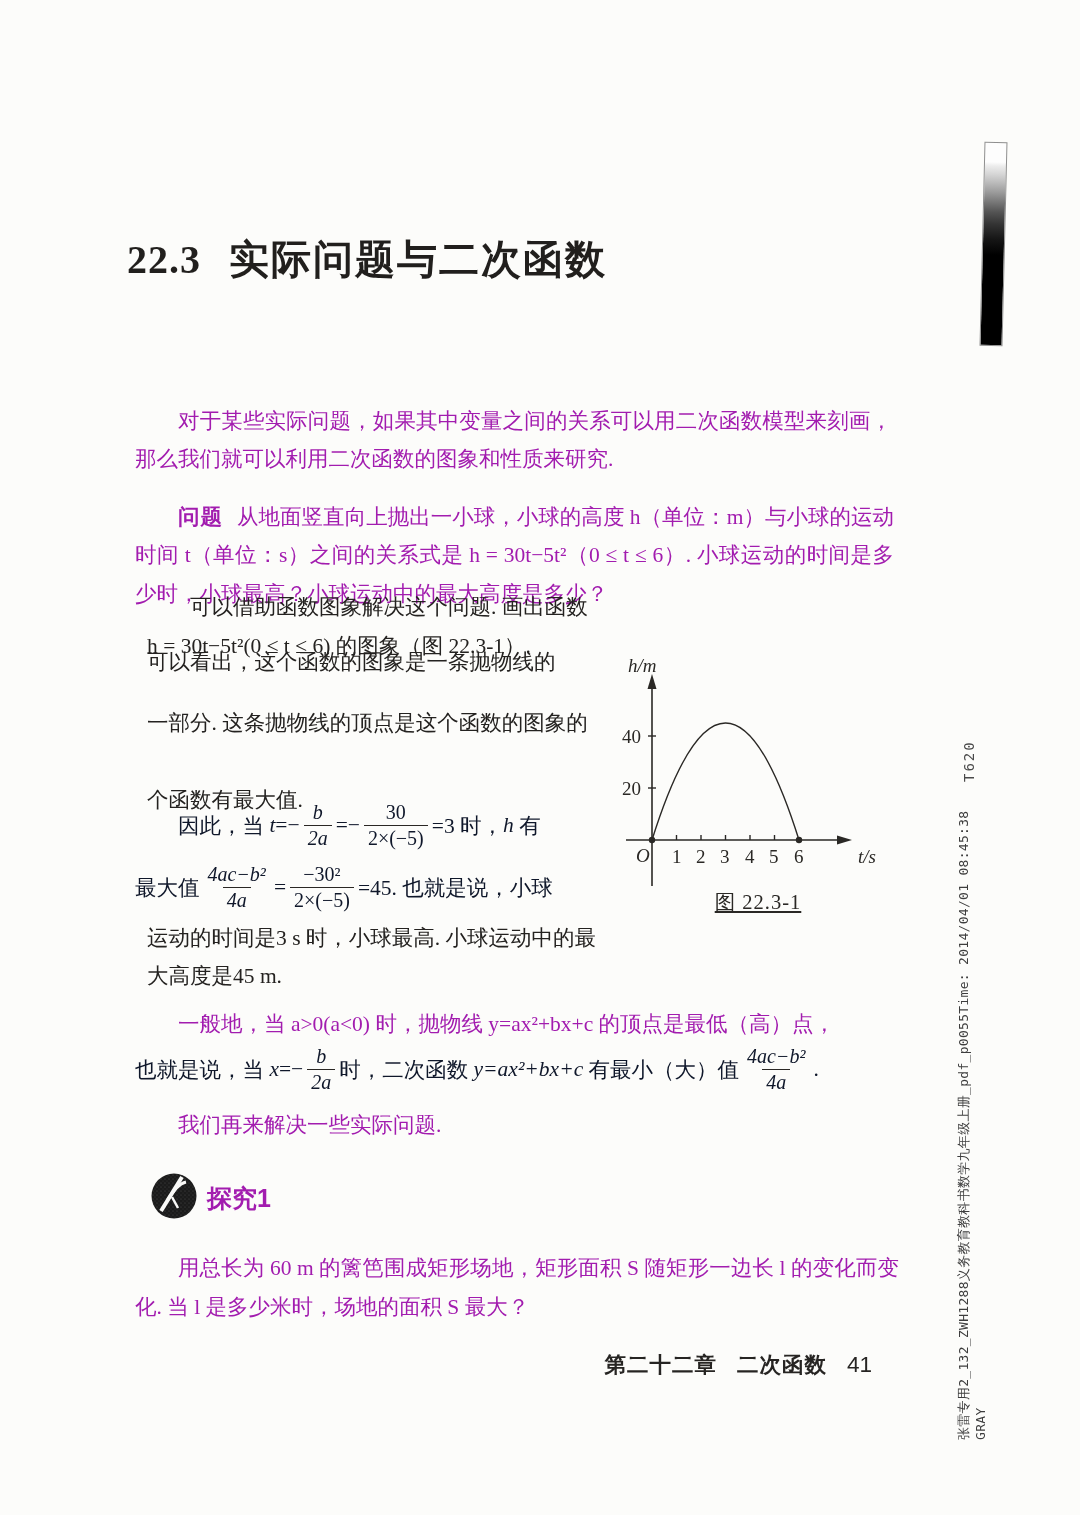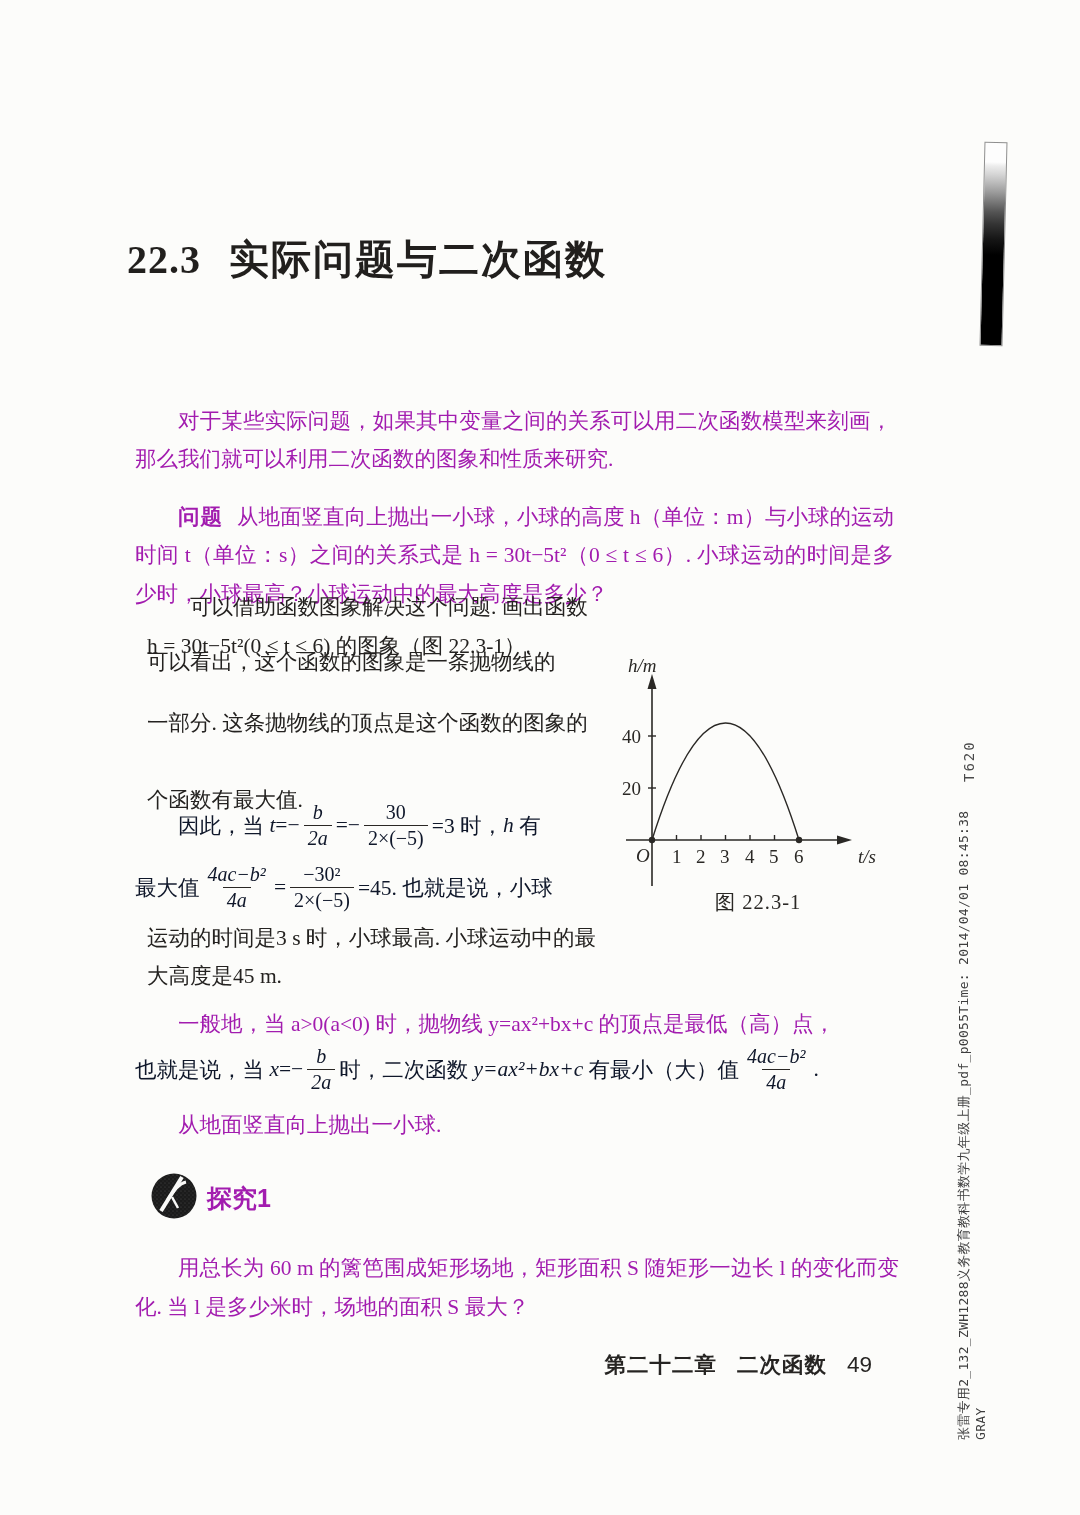--- a/index.html
+++ b/index.html
@@ -32,21 +32,21 @@
   .var{font-style:italic;font-family:"Liberation Serif","DejaVu Serif",serif;}
   .frac{display:inline-flex;flex-direction:column;align-items:center;
         font-size:20px;line-height:1.15;margin:0 4px;text-align:center;}
   .frac .fnum{padding:0 4px 1px;}
   .frac .fden{border-top:1.7px solid #2a2724;padding:1px 4px 0;}
   .frac.lit{font-style:italic;}
   
   .figure{position:absolute;left:612px;top:650px;width:292px;}
   .figure svg{display:block;}
   .fig-caption{position:absolute;left:612px;top:888px;width:292px;text-align:center;
-               font-size:20.5px;letter-spacing:1px;color:#2a2825;}
+               font-size:20.5px;letter-spacing:1px;color:#2a2825;text-decoration:underline;}
   .axis-label{font-style:italic;font-size:19px;fill:#2a2825;}
   .tick-label{font-size:19px;fill:#2a2825;}
   
   .explore-icon{position:absolute;left:148px;top:1170px;width:52px;height:52px;}
   .explore-label{position:absolute;left:207px;top:1182px;
       font-family:"Liberation Sans","DejaVu Sans",sans-serif;
       font-weight:700;font-size:25px;color:#a21caf;}
   .p-explore{left:135px;top:1227px;width:764px;line-height:39px;}
   
   .footer{position:absolute;left:470px;top:1350px;width:402px;text-align:right;
@@ -172,40 +172,40 @@
       </span>
     <span>时，二次函数&nbsp;</span>
     <span class="var">y=ax²+bx+c</span>
     <span>&nbsp;有最小（大）值</span>
     <span class="frac lit">
         <span class="fnum">4ac−b²</span>
         <span class="fden">4a</span>
       </span>
     <span>.</span>
   </div>
-  <div class="para indent" style="left:135px;top:1106px;width:770px;">从地面竖直向上抛出一小球.</div>
+  <div class="para indent" style="left:135px;top:1106px;width:770px;">我们再来解决一些实际问题.</div>
 
   <svg class="explore-icon" viewBox="0 0 52 52">
     <defs>
       <pattern id="dither" width="4" height="4" patternUnits="userSpaceOnUse">
         <rect width="4" height="4" fill="#1b1b1b"></rect>
         <circle cx="1" cy="1" r="0.6" fill="#4c4c4c"></circle>
         <circle cx="3" cy="3" r="0.5" fill="#3a3a3a"></circle>
       </pattern>
     </defs>
     <circle cx="26" cy="26" r="22.5" fill="url(#dither)"></circle>
     <path d="M13 41 L34 7" stroke="#fafaf8" stroke-width="4" fill="none"></path>
     <path d="M19 31 Q29 14 38 12" stroke="#fafaf8" stroke-width="3" fill="none"></path>
     <path d="M24 27 l6 11" stroke="#fafaf8" stroke-width="2.5" fill="none"></path>
   </svg>
   <div class="explore-label">探究1</div>
   <p class="para indent p-explore">用总长为 60 m 的篱笆围成矩形场地，矩形面积 S 随矩形一边长 l 的变化而变化. 当 l 是多少米时，场地的面积 S 最大？</p>
 
   <div class="footer">
-    <span>第二十二章</span><span class="gap"></span><span>二次函数</span><span class="pageno">49</span>
+    <span>第二十二章</span><span class="gap"></span><span>二次函数</span><span class="pageno">41</span>
   </div>
 
   <div class="calibration-bar"></div>
   <div class="printer-mark">T620</div>
   <div class="watermark">
     <div>张雷专用2_132_ZWH1288义务教育教科书数学九年级上册_pdf_p0055Time: 2014/04/01 08:45:38</div>
     <div>GRAY</div>
   </div>
 
 </div>

